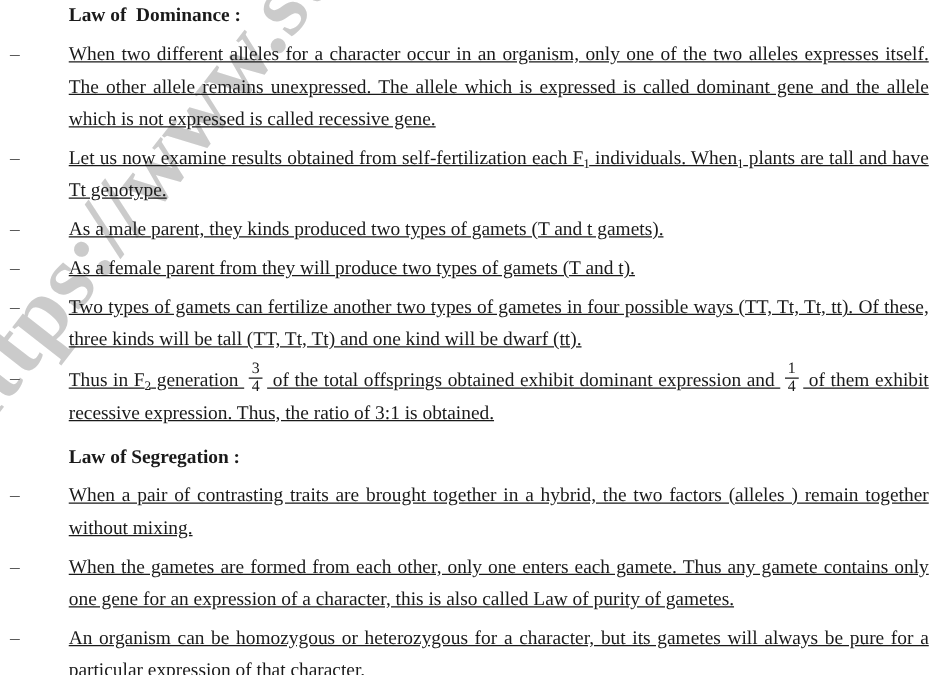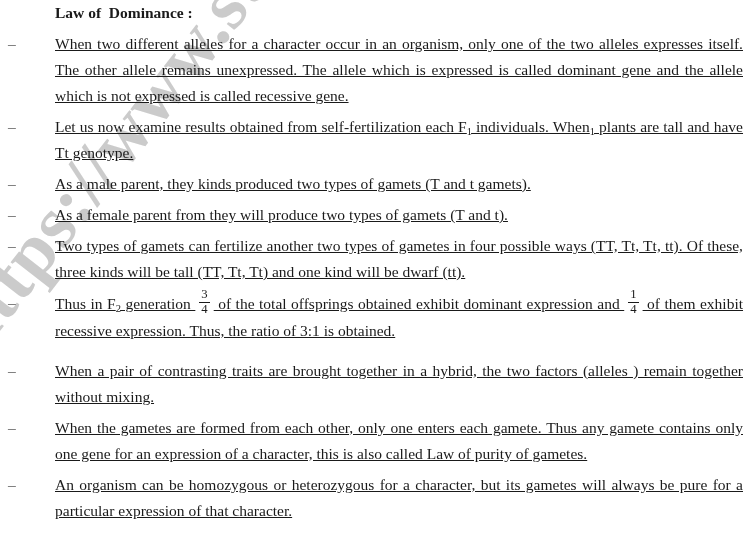--- a/index.html
+++ b/index.html
@@ -152,20 +152,21 @@
       <div class="bullet-row">
         <span class="dash">–</span>
         <span class="bullet-text"><span>Two types of gamets can fertilize another two types of gametes in four possible ways (TT,  Tt, Tt, tt). Of  these, three kinds will be tall (TT, Tt, Tt) and one kind will be dwarf  (tt).</span></span>
       </div>
       <div class="gap-sm"></div>
       <div class="bullet-row">
         <span class="dash">–</span>
         <span class="bullet-text"><span>Thus in F</span><sub>2</sub><span> generation </span><span class="frac"><span class="num">3</span><span class="den">4</span></span><span> of the total offsprings obtained exhibit dominant expression and </span><span class="frac"><span class="num">1</span><span class="den">4</span></span><span> of them exhibit recessive expression. Thus, the ratio of 3:1 is obtained.</span></span>
       </div>
       <div class="gap-md"></div>
+      <div class="heading">Law of Segregation :</div>
       <div class="gap-sm"></div>
       <div class="bullet-row">
         <span class="dash">–</span>
         <span class="bullet-text"><span>When a pair of contrasting traits are brought together in a hybrid, the two factors (alleles ) remain together without mixing.</span></span>
       </div>
       <div class="gap-sm"></div>
       <div class="bullet-row">
         <span class="dash">–</span>
         <span class="bullet-text"><span>When the gametes are formed from each other, only one enters each gamete. Thus any gamete contains only one gene for an expression of a character, this is also called Law of purity of gametes.</span></span>
       </div>

